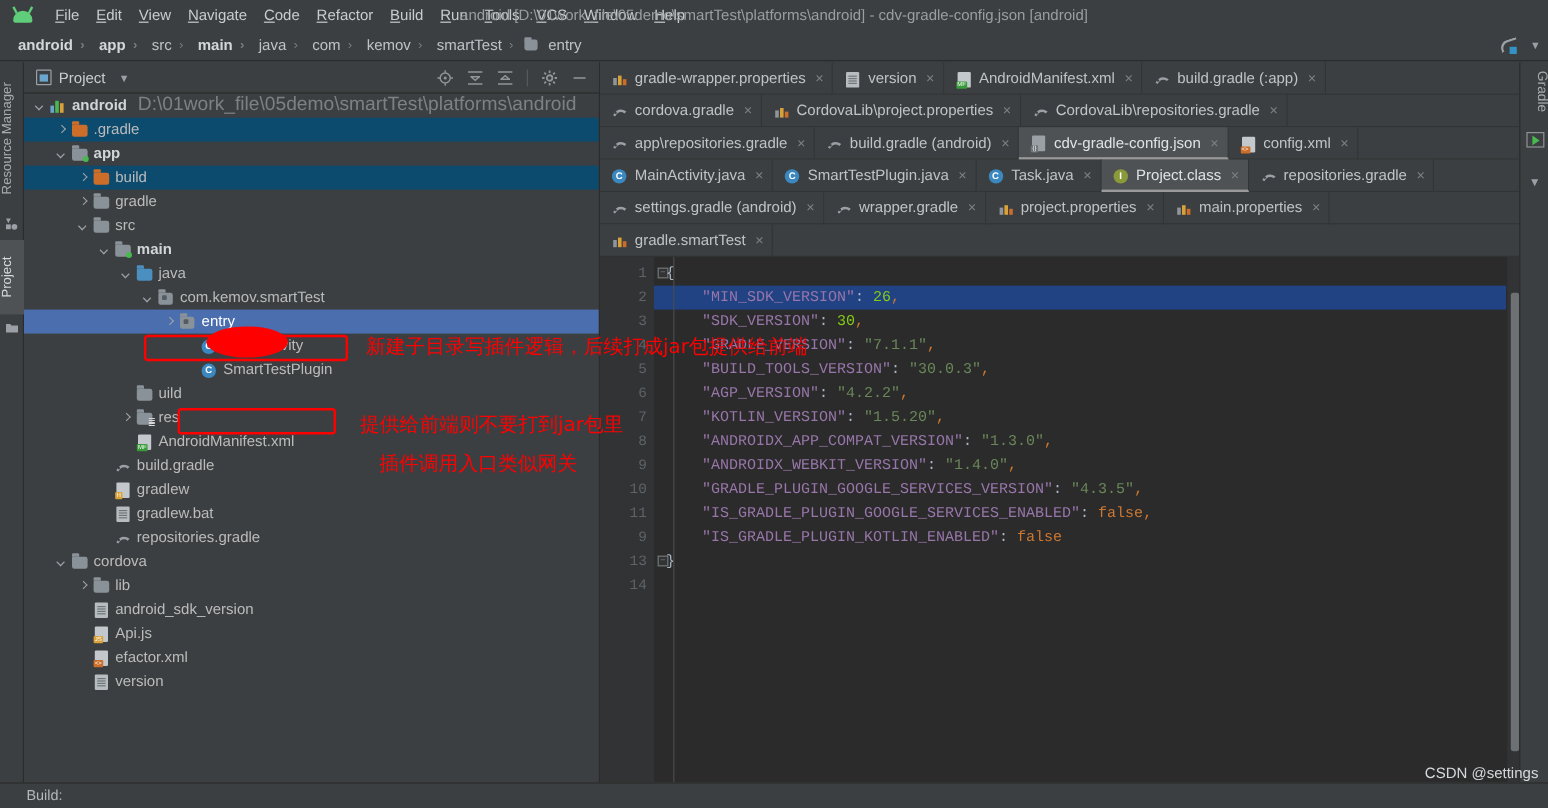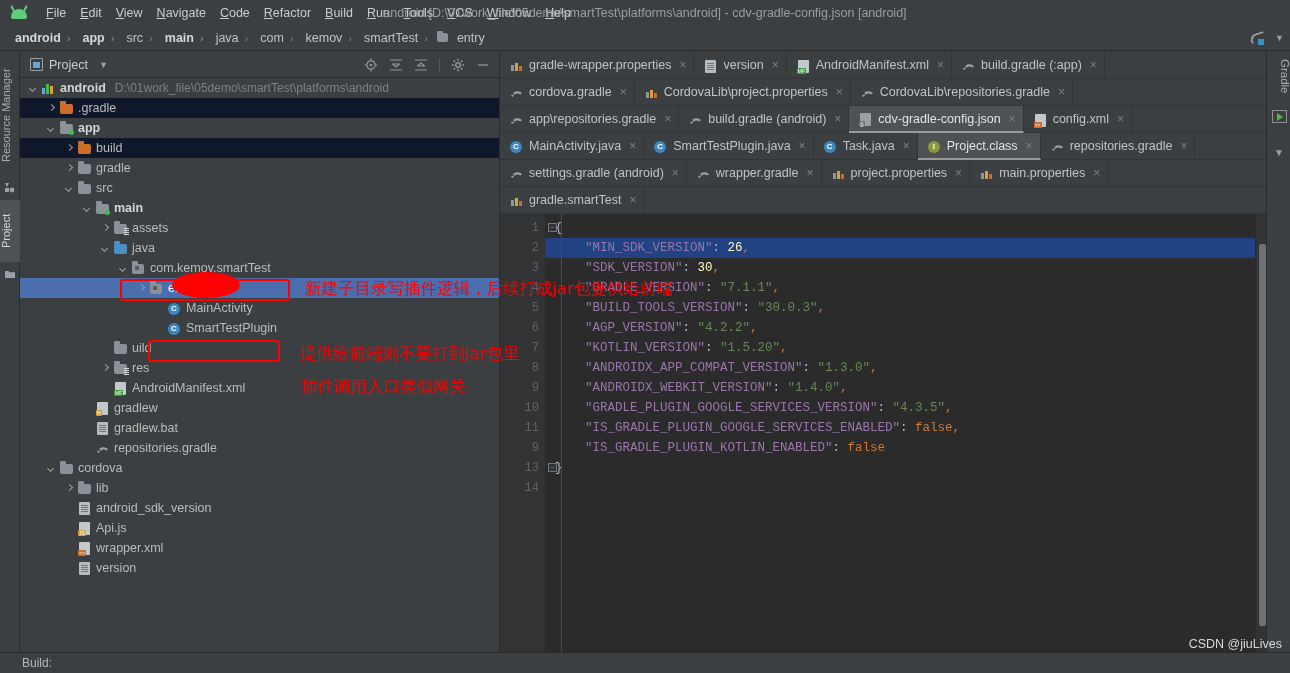--- a/index.html
+++ b/index.html
@@ -108,38 +108,38 @@
   .tico { width:14px; height:14px; position:relative; opacity:.82; }
   .tico svg { display:block; }
   .divider-v { width:1px; height:14px; background:#55595b; }
 
   .tree { position: relative; height: 572px; overflow: hidden; font-size: 12.5px; }
   .row {
     position: relative; height: 20px; display: flex; align-items: center;
     white-space: nowrap; color: #bbbbbb;
   }
   .row.sel-blue { background: #4b6eaf; color: #ffffff; }
-  .row.sel-olive { background: #0f172a; }
+  .row.sel-olive { background: #0c4a6e; }
   .arrow {
     width: 11px; height: 11px; margin-right: 2px; position: relative; flex: none;
   }
   .arrow.r:after {
     content:""; position:absolute; left:3px; top:2px; width:4px; height:4px;
     border-right: 1.4px solid #9aa0a6; border-bottom: 1.4px solid #9aa0a6;
     transform: rotate(-45deg);
   }
   .arrow.d:after {
     content:""; position:absolute; left:2px; top:3px; width:4px; height:4px;
     border-right: 1.4px solid #9aa0a6; border-bottom: 1.4px solid #9aa0a6;
     transform: rotate(45deg);
   }
   .ic { width: 15px; height: 15px; margin-right: 4px; flex: none; position: relative; }
   .lbl2 { padding-right: 4px; }
   .bold { font-weight: bold; color: #d2d5d7; }
-  .path-sub { color: #7d8184; font-size: 12px; margin-left: 5px; }
+  .path-sub { color: #7d8184; font-size: 16px; margin-left: 5px; }
 
   
   .fol { position:absolute; left:1px; top:3px; width:13px; height:10px; border-radius:1px 2px 2px 2px; }
   .fol:before { content:""; position:absolute; left:0; top:-2.5px; width:6px; height:3px; border-radius:1px 1px 0 0; background: inherit; }
   .fol.grey { background:#8a9299; }
   .fol.orange { background:#cc6e29; }
   .badge-g { position:absolute; right:0px; bottom:1px; width:5px; height:5px; border-radius:50%; background:#49b84f; }
   .badge-lines { position:absolute; right:-1px; bottom:1px; width:5px; height:7px;
      background: repeating-linear-gradient(to bottom,#d8d8d8 0 1px, transparent 1px 2px); }
   .mod-icon { position:absolute; left:1px; top:2px; width:12px; height:11px; }
@@ -196,21 +196,21 @@
   .codecol { position:relative; flex:1; padding-top:4px; overflow:hidden; }
   .codecol .vline { position:absolute; left:16px; top:0; bottom:0; width:1px; background:#4b4b4b; }
   .cline {
     height: 20px; line-height: 20px; padding-left: 10px;
     font-family: "Liberation Mono", monospace; font-size: 12.5px;
     color: #a9b7c6; white-space: pre;
   }
   .cline.hl { background: #214283; }
   .k { color: #9876aa; }
   .s { color: #6a8759; }
-  .n { color: #fef9c3; }
+  .n { color: #84cc16; }
   .b { color: #cc7832; }
   .p { color: #cc7832; }
   .brace { color: #a9b7c6; }
 
   .right-rail {
     position:absolute; right:0; top:162px; bottom:0; width:35px; background:#313335;
     border-left:1px solid #2b2b2b;
   }
   .checkmark { position:absolute; top:4px; left:9px; font-size:14px; color:#5a9e5a; }
   .vscroll { position:absolute; left:3px; top:30px; width:7px; bottom:26px; background:#6e7173; border-radius:2px; }
@@ -445,29 +445,20 @@
           <span style="display:inline-block;width:62px"></span>
           <span class="arrow d"></span>
           <span class="ic">
             <span class="fol grey"></span>
             <span class="badge-g"></span>
           </span>
           <span class="lbl2 bold">main</span>
         </div>
         <div class="row">
           <span style="display:inline-block;width:80px"></span>
-          <span class="arrow r"></span>
-          <span class="ic">
-            <span class="fol grey"></span>
-            <span class="badge-lines"></span>
-          </span>
-          <span class="lbl2">assets</span>
-        </div>
-        <div class="row">
-          <span style="display:inline-block;width:80px"></span>
           <span class="arrow d"></span>
           <span class="ic">
             <span class="fol" style="background:#4b8ec0"></span>
           </span>
           <span class="lbl2">java</span>
         </div>
         <div class="row">
           <span style="display:inline-block;width:98px"></span>
           <span class="arrow d"></span>
           <span class="ic">
@@ -520,48 +511,59 @@
         </div>
         <div class="row">
           <span style="display:inline-block;width:80px"></span>
           <span class="arrow"></span>
           <span class="ic">
             <span class="file-tag">
               <span class="tg" style="background:#3a9b3a">MF</span>
             </span>
           </span>
           <span class="lbl2">AndroidManifest.xml</span>
-        </div>
-        <div class="row">
-          <span style="display:inline-block;width:62px"></span>
-          <span class="arrow"></span>
-          <span class="ic">
-            <span class="file-tag">
-              <span class="tg" style="background:#d8a13a">H</span>
-            </span>
-          </span>
-          <span class="lbl2">gradlew</span>
-        </div>
-        <div class="row">
-          <span style="display:inline-block;width:62px"></span>
-          <span class="arrow"></span>
-          <span class="ic">
-            <span class="file-plain"></span>
-          </span>
-          <span class="lbl2">gradlew.bat</span>
         </div>
         <div class="row">
           <span style="display:inline-block;width:62px"></span>
           <span class="arrow"></span>
           <span class="ic">
             <span class="gradle-ico"><svg width="14" height="10" viewBox="0 0 14 10">
                 <path d="M1 7c2-5 7-6 11-3l-1.6 1.6C7.8 3.4 4.6 4.3 2.6 8z" fill="#9aa0a6"></path>
                 <circle cx="3" cy="5" r="1" fill="#3c3f41"></circle>
               </svg></span>
           </span>
+          <span class="lbl2">build.gradle</span>
+        </div>
+        <div class="row">
+          <span style="display:inline-block;width:62px"></span>
+          <span class="arrow"></span>
+          <span class="ic">
+            <span class="file-tag">
+              <span class="tg" style="background:#d8a13a">H</span>
+            </span>
+          </span>
+          <span class="lbl2">gradlew</span>
+        </div>
+        <div class="row">
+          <span style="display:inline-block;width:62px"></span>
+          <span class="arrow"></span>
+          <span class="ic">
+            <span class="file-plain"></span>
+          </span>
+          <span class="lbl2">gradlew.bat</span>
+        </div>
+        <div class="row">
+          <span style="display:inline-block;width:62px"></span>
+          <span class="arrow"></span>
+          <span class="ic">
+            <span class="gradle-ico"><svg width="14" height="10" viewBox="0 0 14 10">
+                <path d="M1 7c2-5 7-6 11-3l-1.6 1.6C7.8 3.4 4.6 4.3 2.6 8z" fill="#9aa0a6"></path>
+                <circle cx="3" cy="5" r="1" fill="#3c3f41"></circle>
+              </svg></span>
+          </span>
           <span class="lbl2">repositories.gradle</span>
         </div>
         <div class="row">
           <span style="display:inline-block;width:26px"></span>
           <span class="arrow d"></span>
           <span class="ic">
             <span class="fol grey"></span>
           </span>
           <span class="lbl2">cordova</span>
         </div>
@@ -592,21 +594,21 @@
           <span class="lbl2">Api.js</span>
         </div>
         <div class="row">
           <span style="display:inline-block;width:44px"></span>
           <span class="arrow"></span>
           <span class="ic">
             <span class="file-tag">
               <span class="tg" style="background:#cc6e29">&lt;&gt;</span>
             </span>
           </span>
-          <span class="lbl2">wrapper.xml</span>
+          <span class="lbl2">efactor.xml</span>
         </div>
         <div class="row">
           <span style="display:inline-block;width:44px"></span>
           <span class="arrow"></span>
           <span class="ic">
             <span class="file-plain"></span>
           </span>
           <span class="lbl2">version</span>
         </div>
       </div>
@@ -888,21 +890,21 @@
       </div>
     <div class="rs-chev" style="top:95px;">▼</div>
   </div>
 
   <div class="redbox" style="left:120px; top:279px; width:170px; height:22px;"></div>
   <div class="redblob" style="left:172px; top:272px; width:68px; height:26px;"></div>
   <div class="redbox" style="left:148px; top:340px; width:132px; height:22px;"></div>
 
   <div class="anno" style="left:305px; top:278px;">新建子目录写插件逻辑，后续打成jar包提供给前端</div>
   <div class="anno" style="left:300px; top:343px;">提供给前端则不要打到jar包里</div>
-  <div class="anno" style="left:301px; top:376px;font-family:Liberation Mono, monospace;">插件调用入口类似网关</div>
-
-  <div class="watermark">CSDN @jiuLives</div>
+  <div class="anno" style="left:316px; top:376px;font-family:Liberation Mono, monospace;">插件调用入口类似网关</div>
+
+  <div class="watermark">CSDN @settings</div>
 
   <div class="statusbar">
     <span class="si" style="padding-left:22px;">Build:</span>
   </div>
 
 </div>
 
 </body></html>

